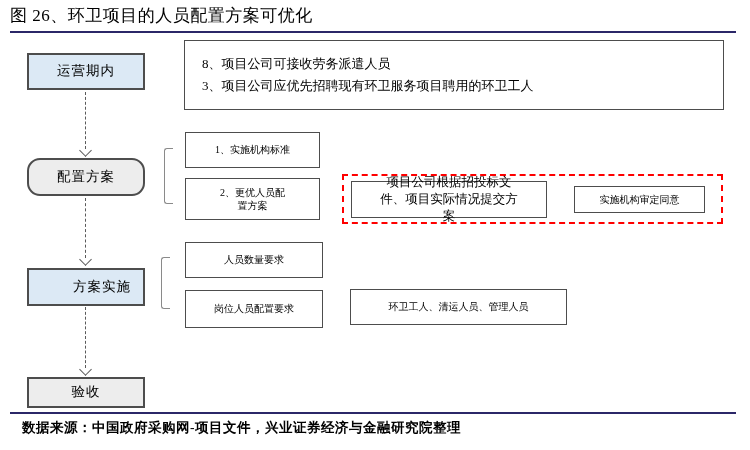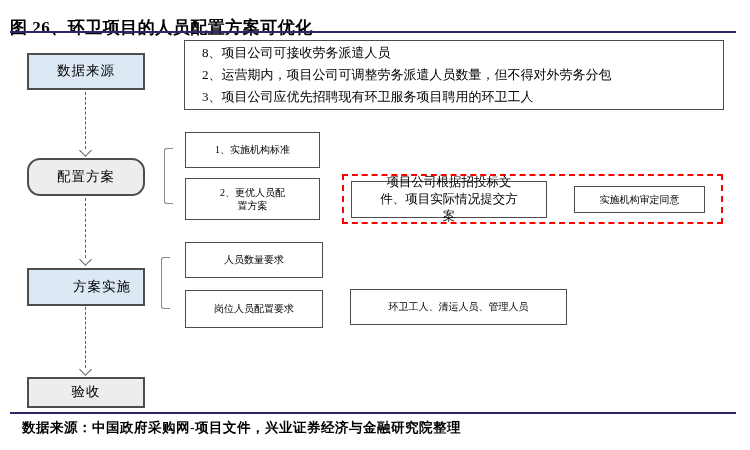--- a/index.html
+++ b/index.html
@@ -2,21 +2,21 @@
 <html><head>
 <meta charset="utf-8">
 <style>
   html,body{margin:0;padding:0;background:#fff;}
   #figure{
     position:relative;width:750px;height:450px;background:#ffffff;overflow:hidden;
     font-family:"Liberation Serif","DejaVu Serif",serif;color:#000;
   }
   .abs{position:absolute;box-sizing:border-box;}
   
-  .fig-title{left:10px;top:16px;font-size:17px;font-weight:bold;letter-spacing:.5px;}
+  .fig-title{left:10px;top:4px;font-size:17px;font-weight:normal;letter-spacing:.5px;}
   .rule{left:10px;width:726px;height:0;border-top:2.5px solid #2B2768;}
   .rule-top{top:31px;}
   .rule-bottom{top:412px;}
   .source{left:22px;top:419px;font-size:13.5px;font-weight:bold;letter-spacing:.5px;}
   
   .box{
     border:1.5px solid #4d4d4d;background:#fff;display:flex;align-items:center;
     justify-content:center;text-align:center;font-size:10px;line-height:1.35;
   }
   .stage{border:2px solid #4d4d4d;font-size:13.5px;letter-spacing:1px;}
@@ -44,25 +44,24 @@
 
 <div id="figure">
 
   <div class="abs fig-title">图 26、环卫项目的人员配置方案可优化</div>
   <div class="abs rule rule-top"></div>
   <div class="abs rule rule-bottom"></div>
   <div class="abs source">数据来源：中国政府采购网-项目文件，兴业证券经济与金融研究院整理</div>
 
   <div class="abs principles">
     <div>8、项目公司可接收劳务派遣人员</div>
-    <div>2、运营期内，项目公司可调整劳务派遣人员数量，但不得对外劳务分包</div>
     <div>3、项目公司应优先招聘现有环卫服务项目聘用的环卫工人</div>
   </div>
 
-  <div class="abs box stage fill-blue" style="left:27px;top:53px;width:118px;height:37px;">数据来源</div>
+  <div class="abs box stage fill-blue" style="left:27px;top:53px;width:118px;height:37px;">运营期内</div>
   <div class="abs box stage fill-gray" style="left:27px;top:158px;width:118px;height:38px;border-radius:13px;">配置方案</div>
   <div class="abs box stage fill-blue" style="left:27px;top:268px;width:118px;height:38px;padding-left:32px;">方案实施</div>
   <div class="abs box stage fill-gray" style="left:27px;top:377px;width:118px;height:31px;">验收</div>
 
   <div class="abs vdash" style="left:85px;top:92px;height:57px;"></div>
   <div class="abs chev" style="left:81px;top:146px;"></div>
 
   <div class="abs vdash" style="left:85px;top:198px;height:60px;"></div>
   <div class="abs chev" style="left:81px;top:255px;"></div>
 

